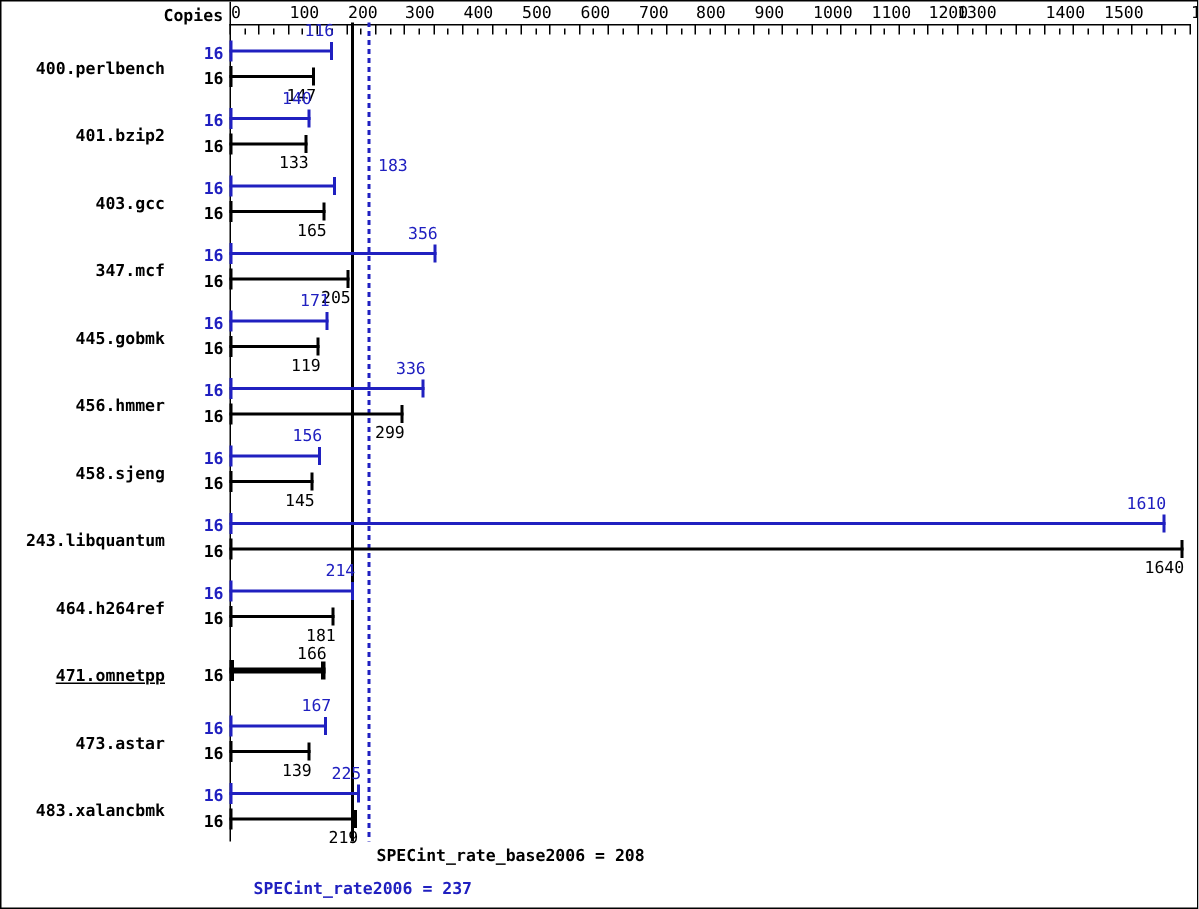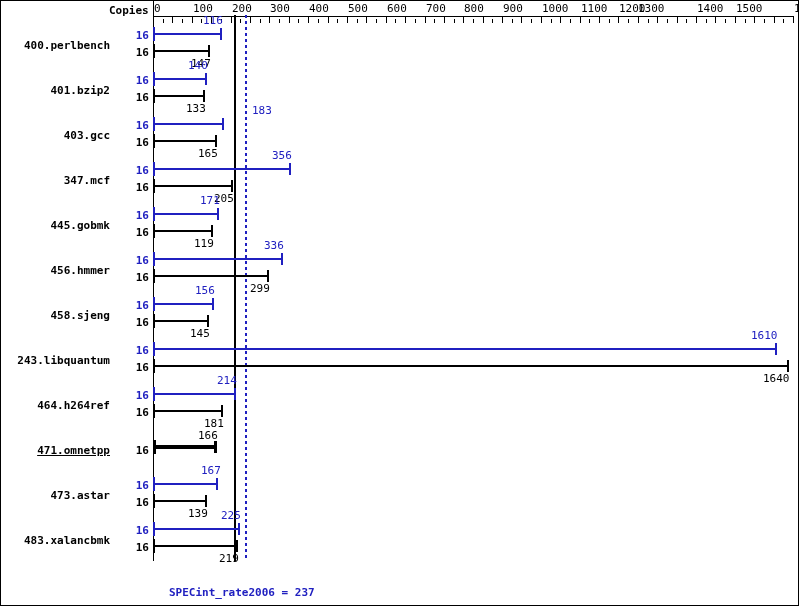--- a/index.html
+++ b/index.html
@@ -461,15 +461,16 @@
         <div class="copies base" style="left: 122px; top: 22px;">16</div>
         <div class="bar-wrap basebar" style="top: 19px; width: 85px; height: 14px;">
           <div class="bar-cap" style="left: 0px; top: 0px; height: 14px;"></div>
           <div class="bar-line" style="top: 6px; width: 85px;"></div>
           <div class="bar-cap" style="left: 83px; top: 1px; height: 12px;"></div>
         </div>
         <div class="val base" style="left: 218px; top: 33px;">219</div>
       </div>
     </div>
 
+  <div id="base-footer">SPECint_rate_base2006 = 208</div>
   <div id="peak-footer">SPECint_rate2006 = 237</div>
 
 </div>
 
 </body></html>

